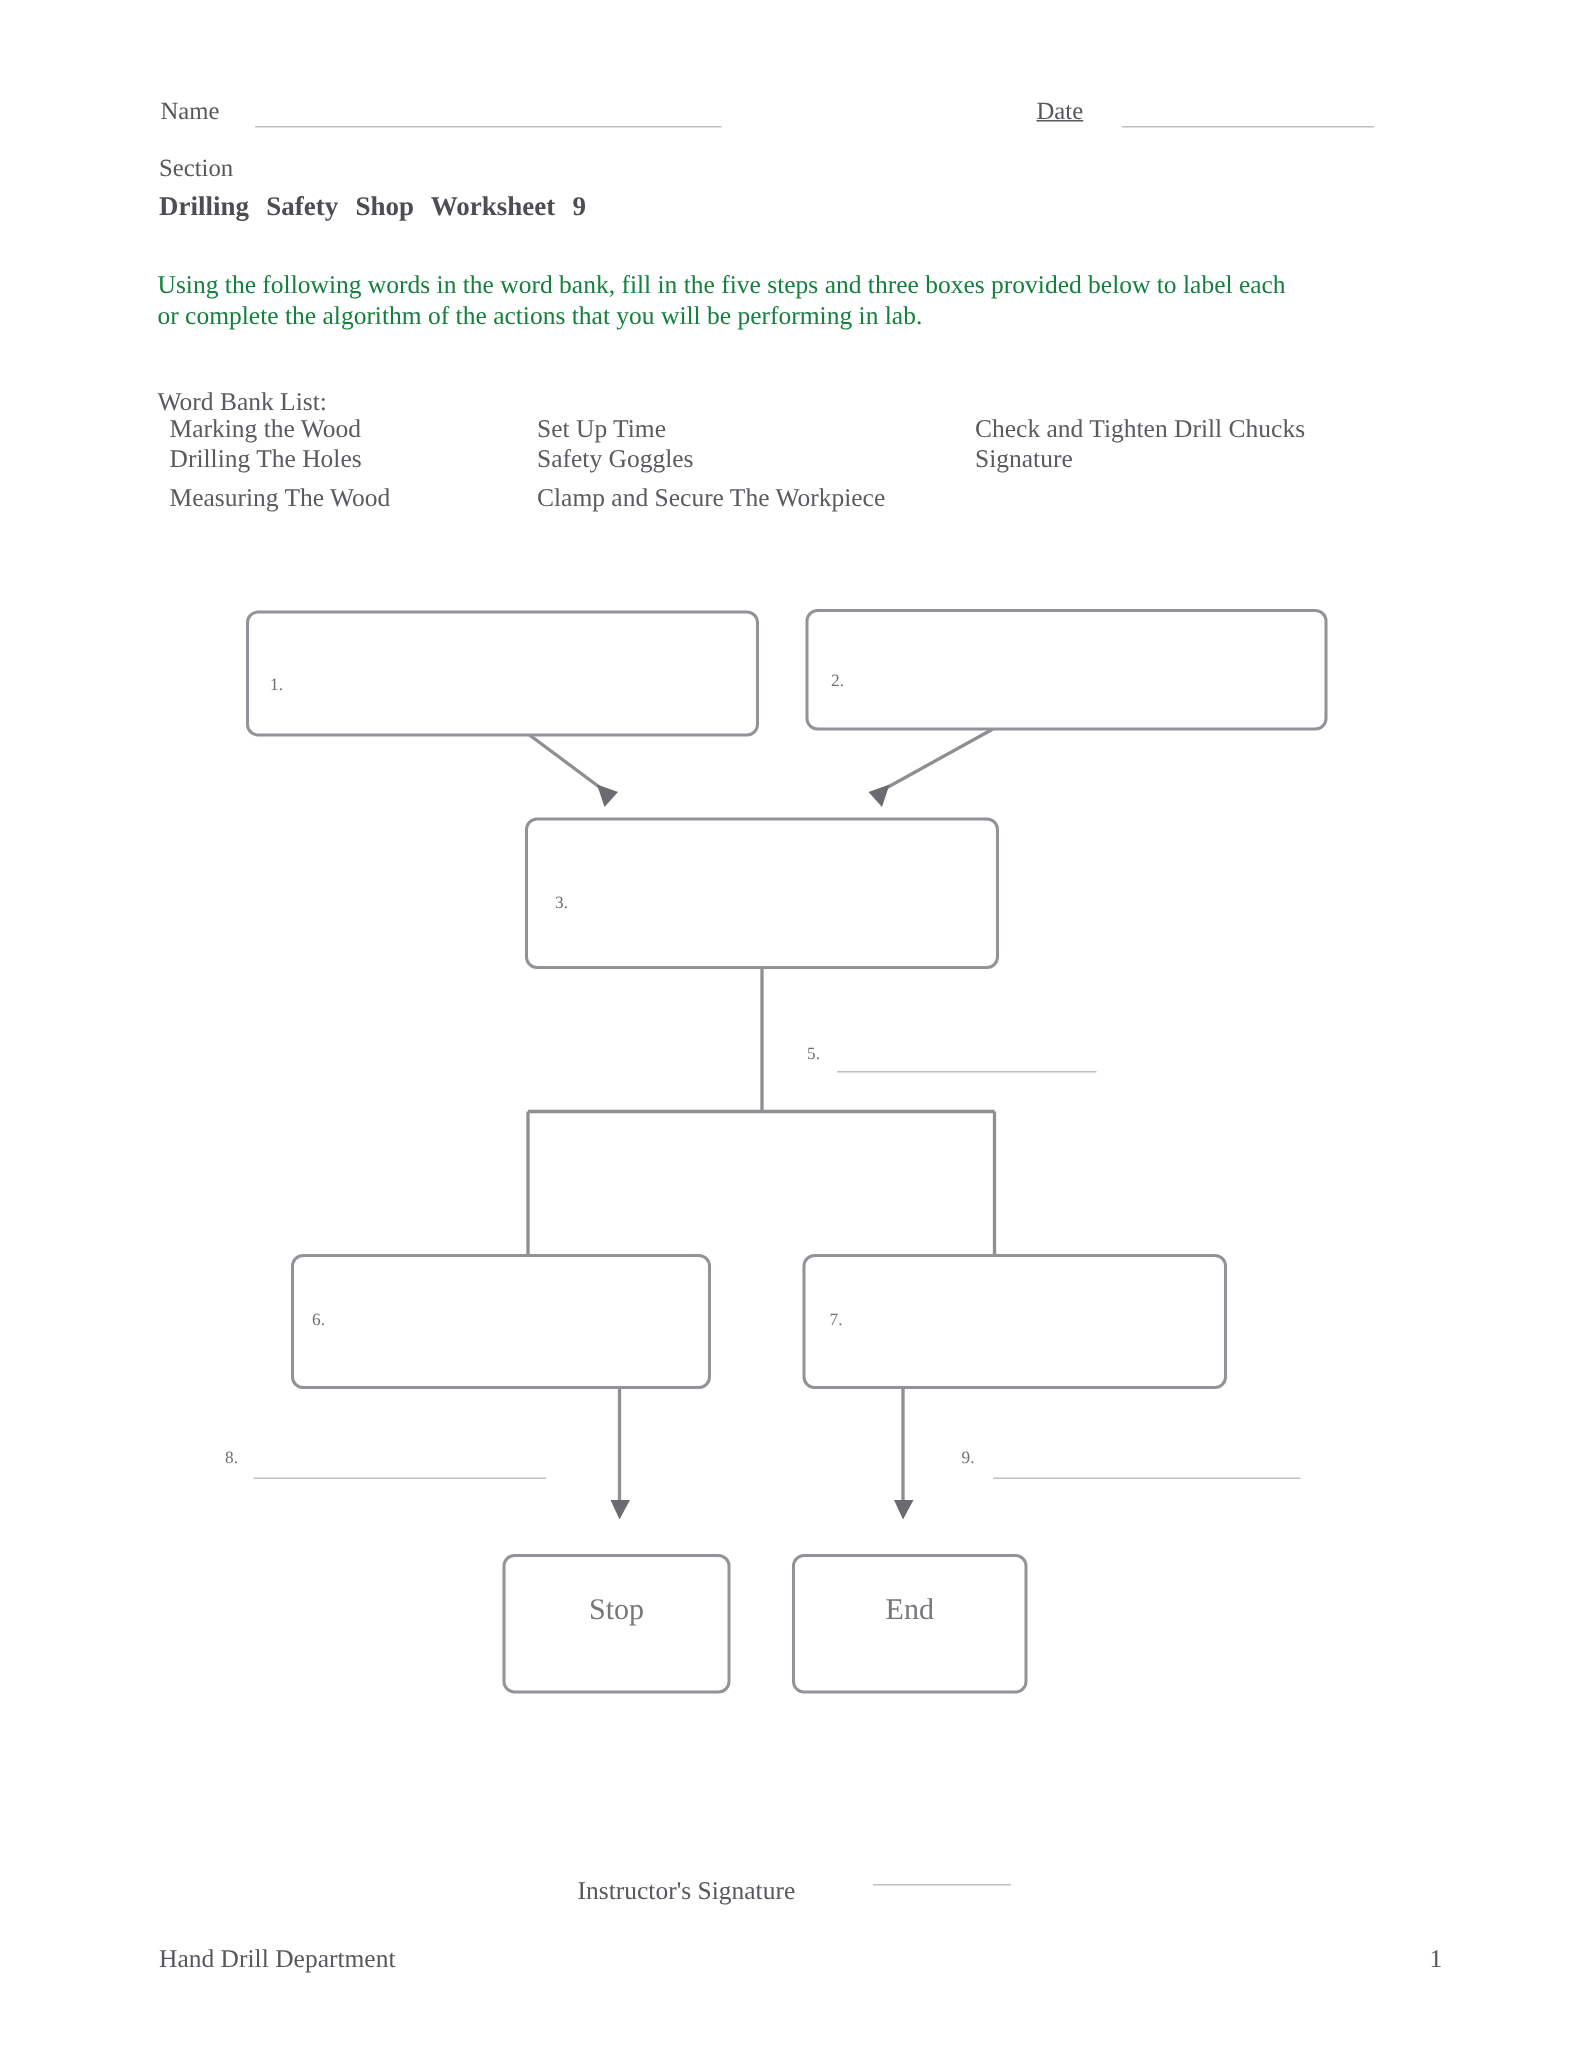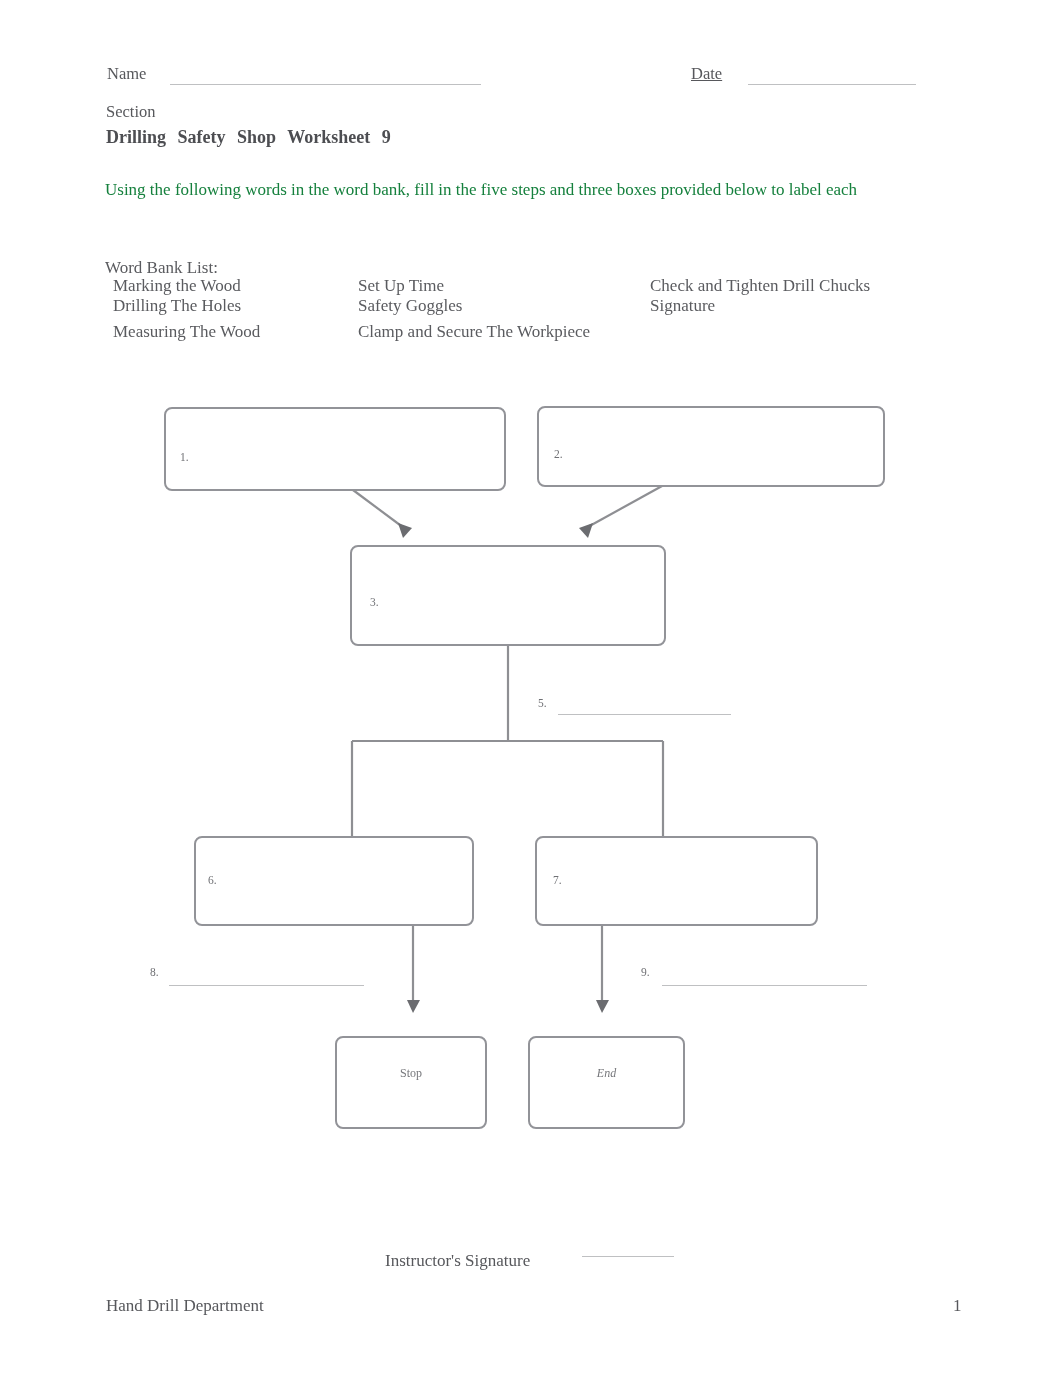--- a/index.html
+++ b/index.html
@@ -10,39 +10,40 @@
   .abs{position:absolute;white-space:nowrap;}
   .hdr{font-size:16.5px;color:#57585c;}
   .title{font-size:18px;font-weight:bold;color:#4d4e52;word-spacing:7px;}
   .instr{font-size:17px;color:#15803d;}
   .wb{font-size:17px;color:#5a5b5f;}
   .wbt{font-size:17px;color:#5a5b5f;}
   .rule{position:absolute;height:0;border-bottom:1.5px solid #bfc0c2;}
   .box{position:absolute;box-sizing:border-box;border:2.5px solid #929398;border-radius:8px;background:#fff;}
   .bnum{position:absolute;font-size:11.5px;color:#6f7074;}
   .term{position:absolute;box-sizing:border-box;border:2.5px solid #929398;border-radius:8px;background:#fff;
-        display:flex;align-items:center;justify-content:center;font-size:12px;color:#76777b;padding-bottom:18px;box-sizing:border-box;}
+        display:flex;align-items:center;justify-content:center;font-size:20px;color:#76777b;padding-bottom:18px;box-sizing:border-box;}
   .foot{font-size:17px;color:#57585c;margin-top:12px;}
   #lines{position:absolute;left:0;top:0;width:1062px;height:1376px;pointer-events:none;}
 </style>
 </head>
 <body>
 
 <div id="page">
 
   <div class="abs hdr" style="left:107px;top:64px;">Name</div>
   <div class="rule" style="left:170px;top:84px;width:311px;"></div>
 
   <div class="abs hdr" style="left:691px;top:64px;text-decoration:underline;">Date</div>
   <div class="rule" style="left:748px;top:84px;width:168px;"></div>
 
   <div class="abs hdr" style="left:106px;top:102px;">Section</div>
   <div class="abs title" style="left:106px;top:127px;">Drilling Safety Shop Worksheet 9</div>
 
   <div class="abs instr" style="left:105px;top:180px;">Using the following words in the word bank, fill in the five steps and three boxes provided below to label each</div>
+  <div class="abs instr" style="left:105px;top:201px;">or complete the algorithm of the actions that you will be performing in lab.</div>
 
   <div class="abs wbt" style="left:105px;top:258px;">Word Bank List:</div>
   <div class="abs wb" style="left:113px;top:276px;">Marking the Wood</div>
   <div class="abs wb" style="left:113px;top:296px;">Drilling The Holes</div>
   <div class="abs wb" style="left:113px;top:322px;">Measuring The Wood</div>
 
   <div class="abs wb" style="left:358px;top:276px;">Set Up Time</div>
   <div class="abs wb" style="left:358px;top:296px;">Safety Goggles</div>
   <div class="abs wb" style="left:358px;top:322px;">Clamp and Secure The Workpiece</div>
 
@@ -88,21 +89,21 @@
 
   <div class="bnum" style="left:150px;top:966px;">8.</div>
   <div class="rule" style="left:169px;top:985px;width:195px;"></div>
 
   <div class="bnum" style="left:641px;top:966px;">9.</div>
   <div class="rule" style="left:662px;top:985px;width:205px;"></div>
 
   <div class="term" style="left:335px;top:1036px;width:152px;height:93px;">
     <span>Stop</span>
   </div>
-  <div class="term" style="left:528px;top:1036px;width:157px;height:93px;font-style:italic;">
+  <div class="term" style="left:528px;top:1036px;width:157px;height:93px;">
     <span>End</span>
   </div>
 
   <div class="abs foot" style="left:385px;top:1239px;">Instructor's Signature</div>
   <div class="rule" style="left:582px;top:1256px;width:92px;"></div>
   <div class="abs foot" style="left:106px;top:1284px;">Hand Drill Department</div>
   <div class="abs foot" style="left:953px;top:1284px;">1</div>
 
 </div>
 

